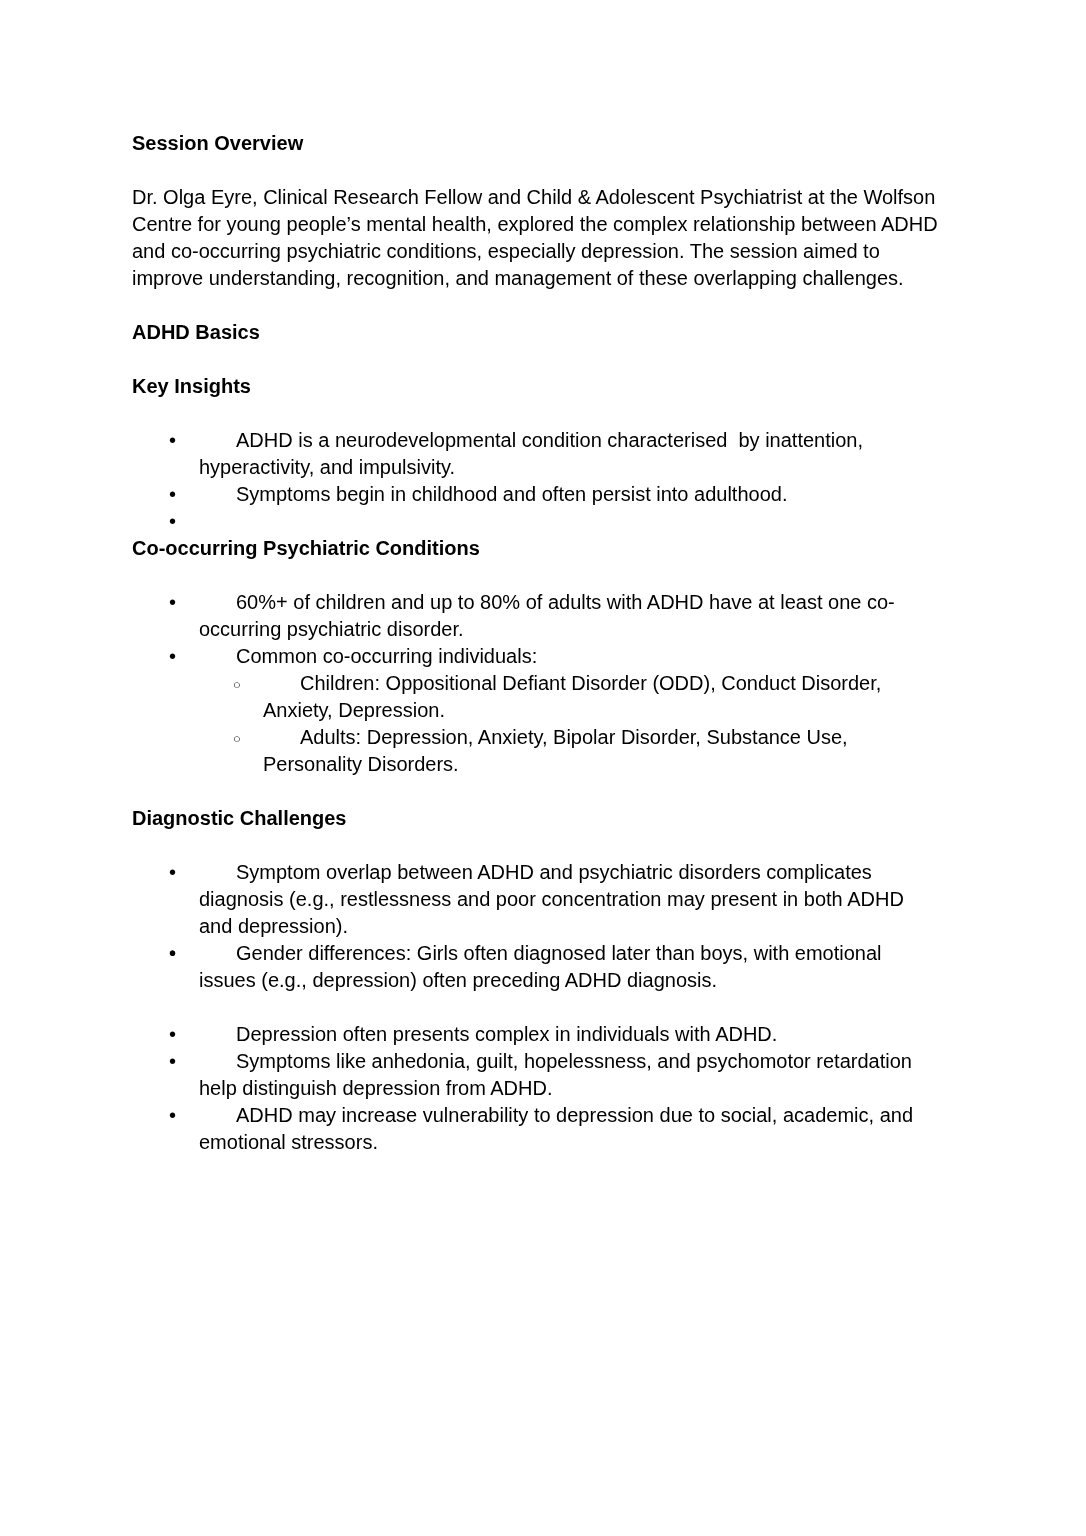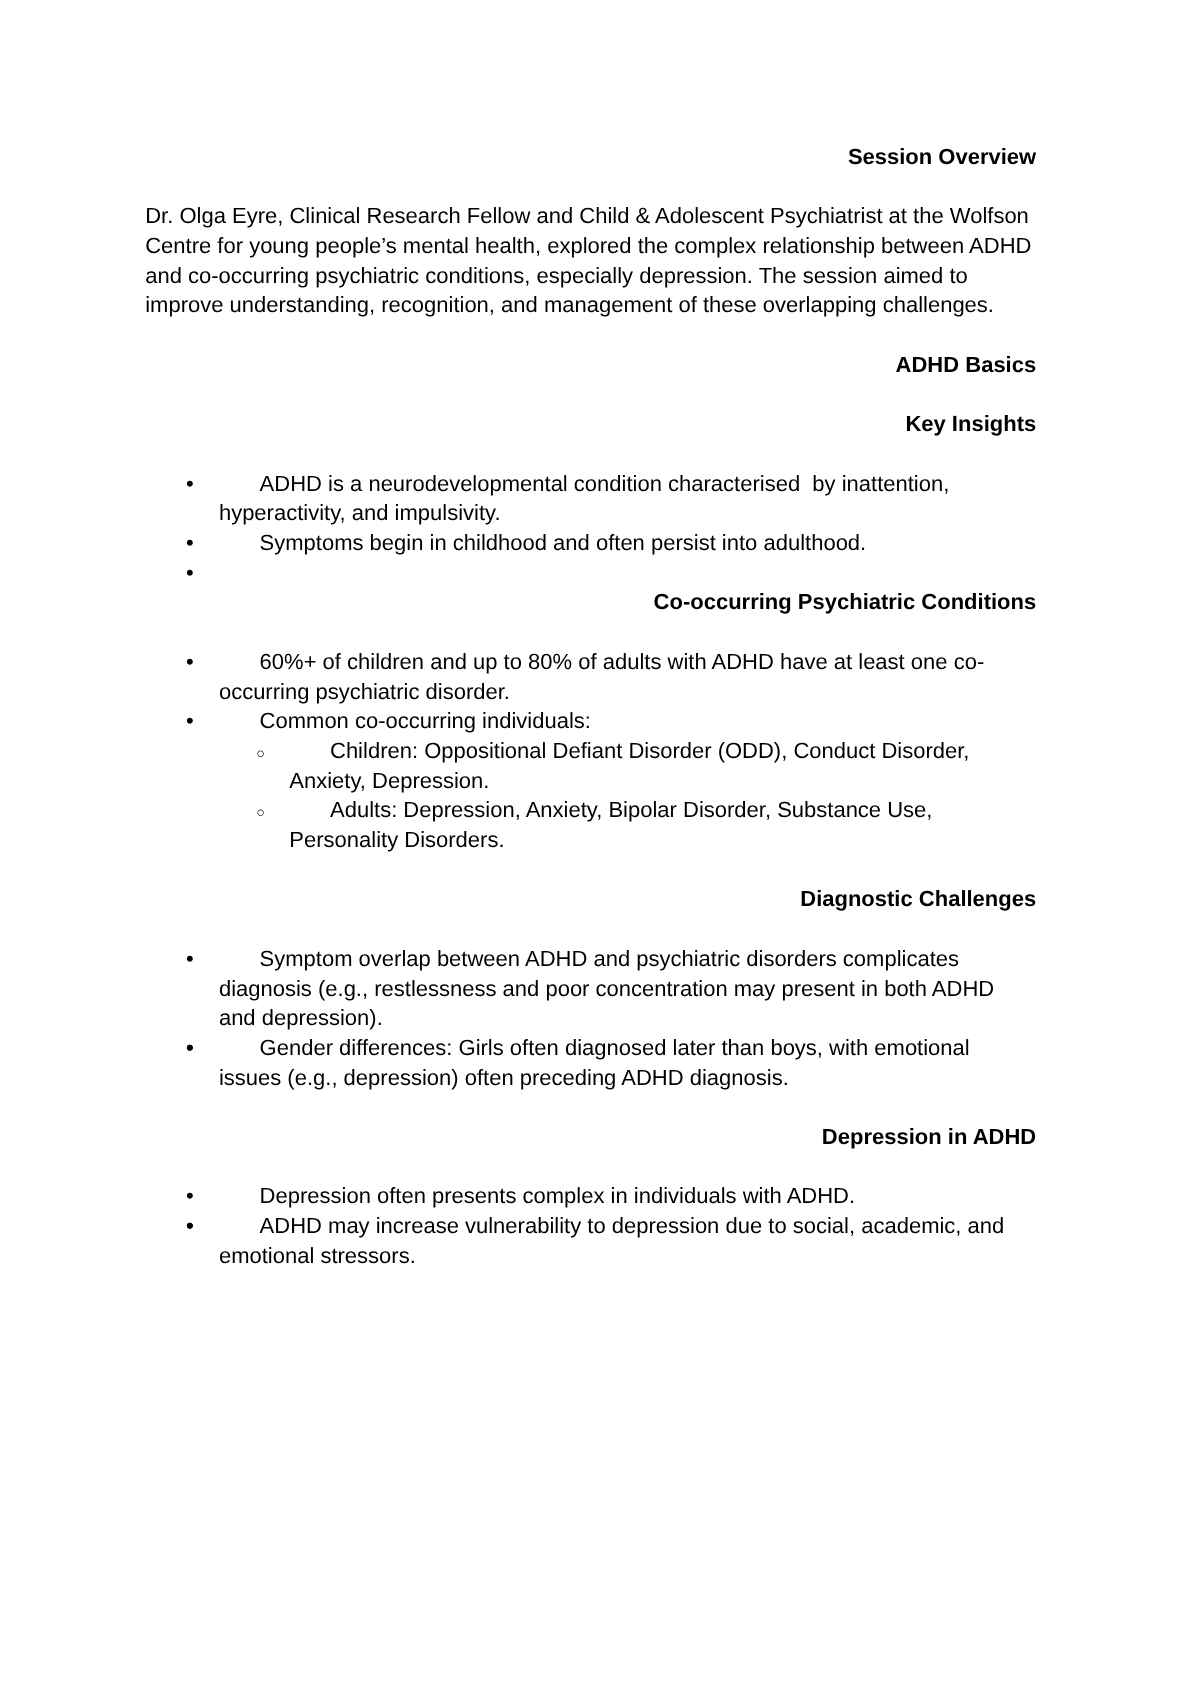--- a/index.html
+++ b/index.html
@@ -17,21 +17,20 @@
     padding: 130px 144px 0 132px;
     font-family: "Liberation Sans", "DejaVu Sans", sans-serif;
     font-size: 20px;
     line-height: 27px;
     overflow: hidden;
   }
   .doc-heading {
     font-size: 20px;
     font-weight: bold;
     margin: 0 0 27px 0;
-    text-align: right;
   }
   .doc-paragraph {
     margin: 0 0 27px 0;
     white-space: pre-wrap;
   }
   ul.bullet-list {
     list-style: none;
     margin: 0 0 27px 0;
     padding: 0 0 0 67px;
   }
@@ -124,29 +123,29 @@
     </li>
     <li>
       <span class="marker lvl1">•</span>
     </li>
     <li>
       <span class="marker lvl1">•</span>
       <span class="li-text">Gender differences: Girls often diagnosed later than boys, with emotional issues (e.g., depression) often preceding ADHD diagnosis.</span>
     </li>
   </ul>
 
-  <div class="doc-heading">Depression in ADHD</div>
 
   <ul class="bullet-list">
     <li>
       <span class="marker lvl1">•</span>
       <span class="li-text">Depression often presents complex in individuals with ADHD.</span>
     </li>
     <li>
       <span class="marker lvl1">•</span>
+      <span class="li-text">Symptoms like anhedonia, guilt, hopelessness, and psychomotor retardation help distinguish depression from ADHD.</span>
     </li>
     <li>
       <span class="marker lvl1">•</span>
       <span class="li-text">ADHD may increase vulnerability to depression due to social, academic, and emotional stressors.</span>
     </li>
   </ul>
 
 
 </div>
 

